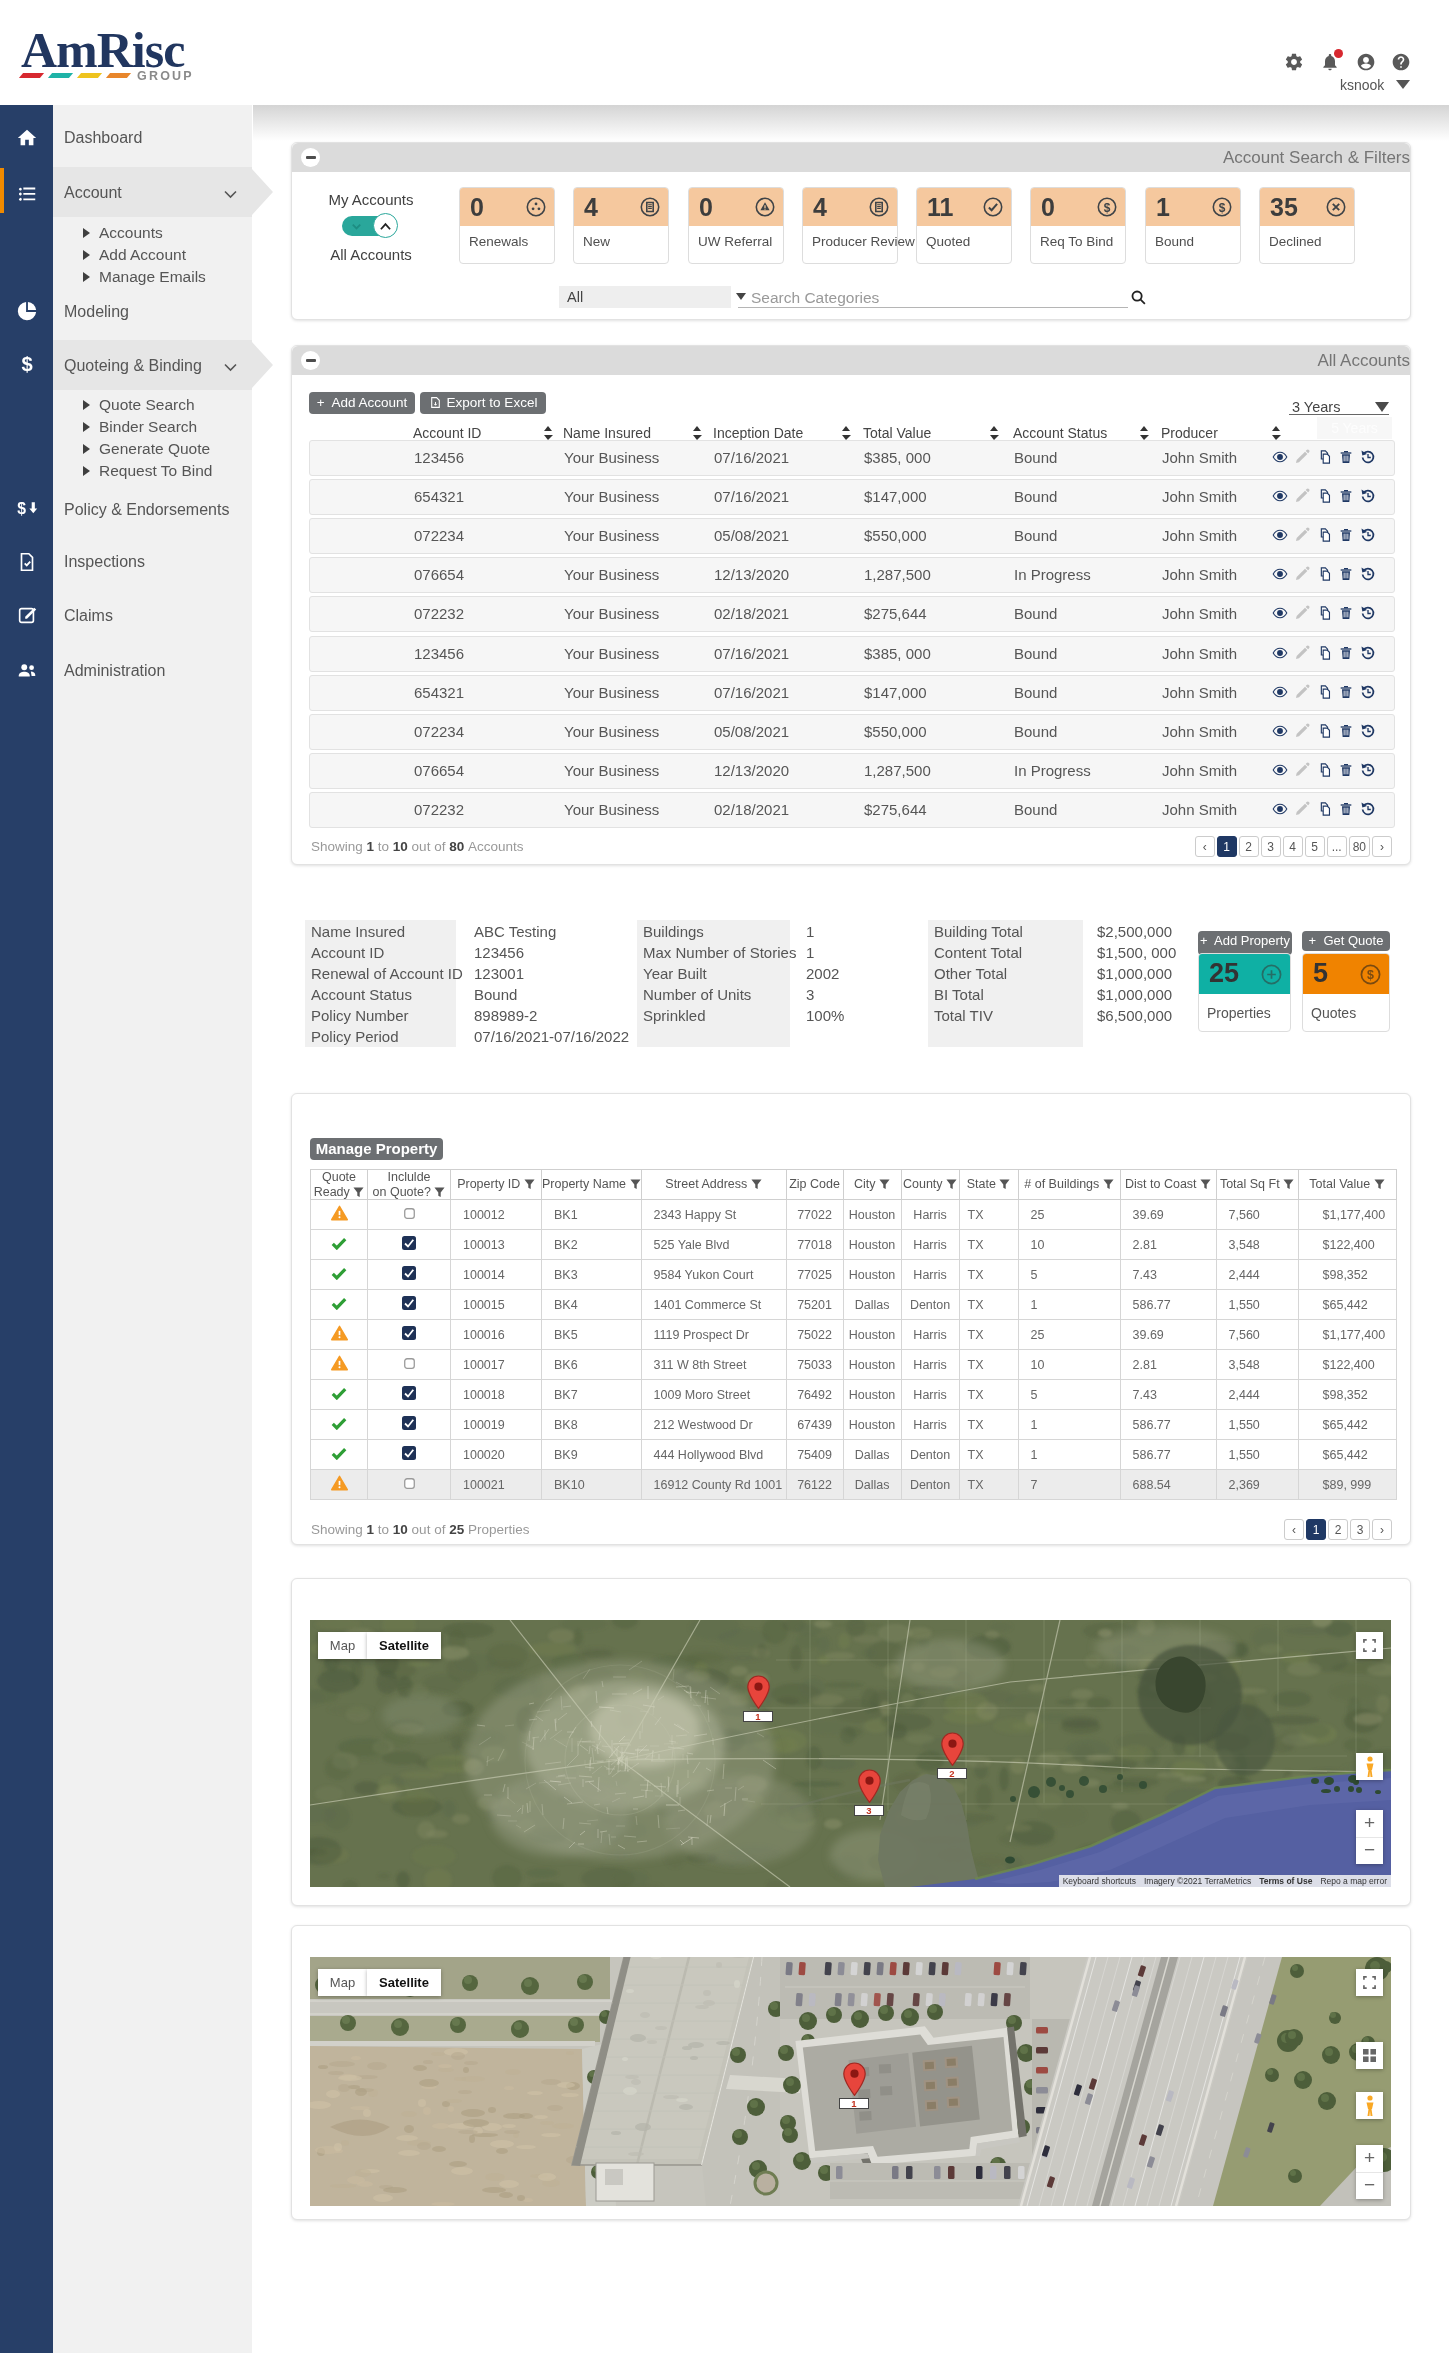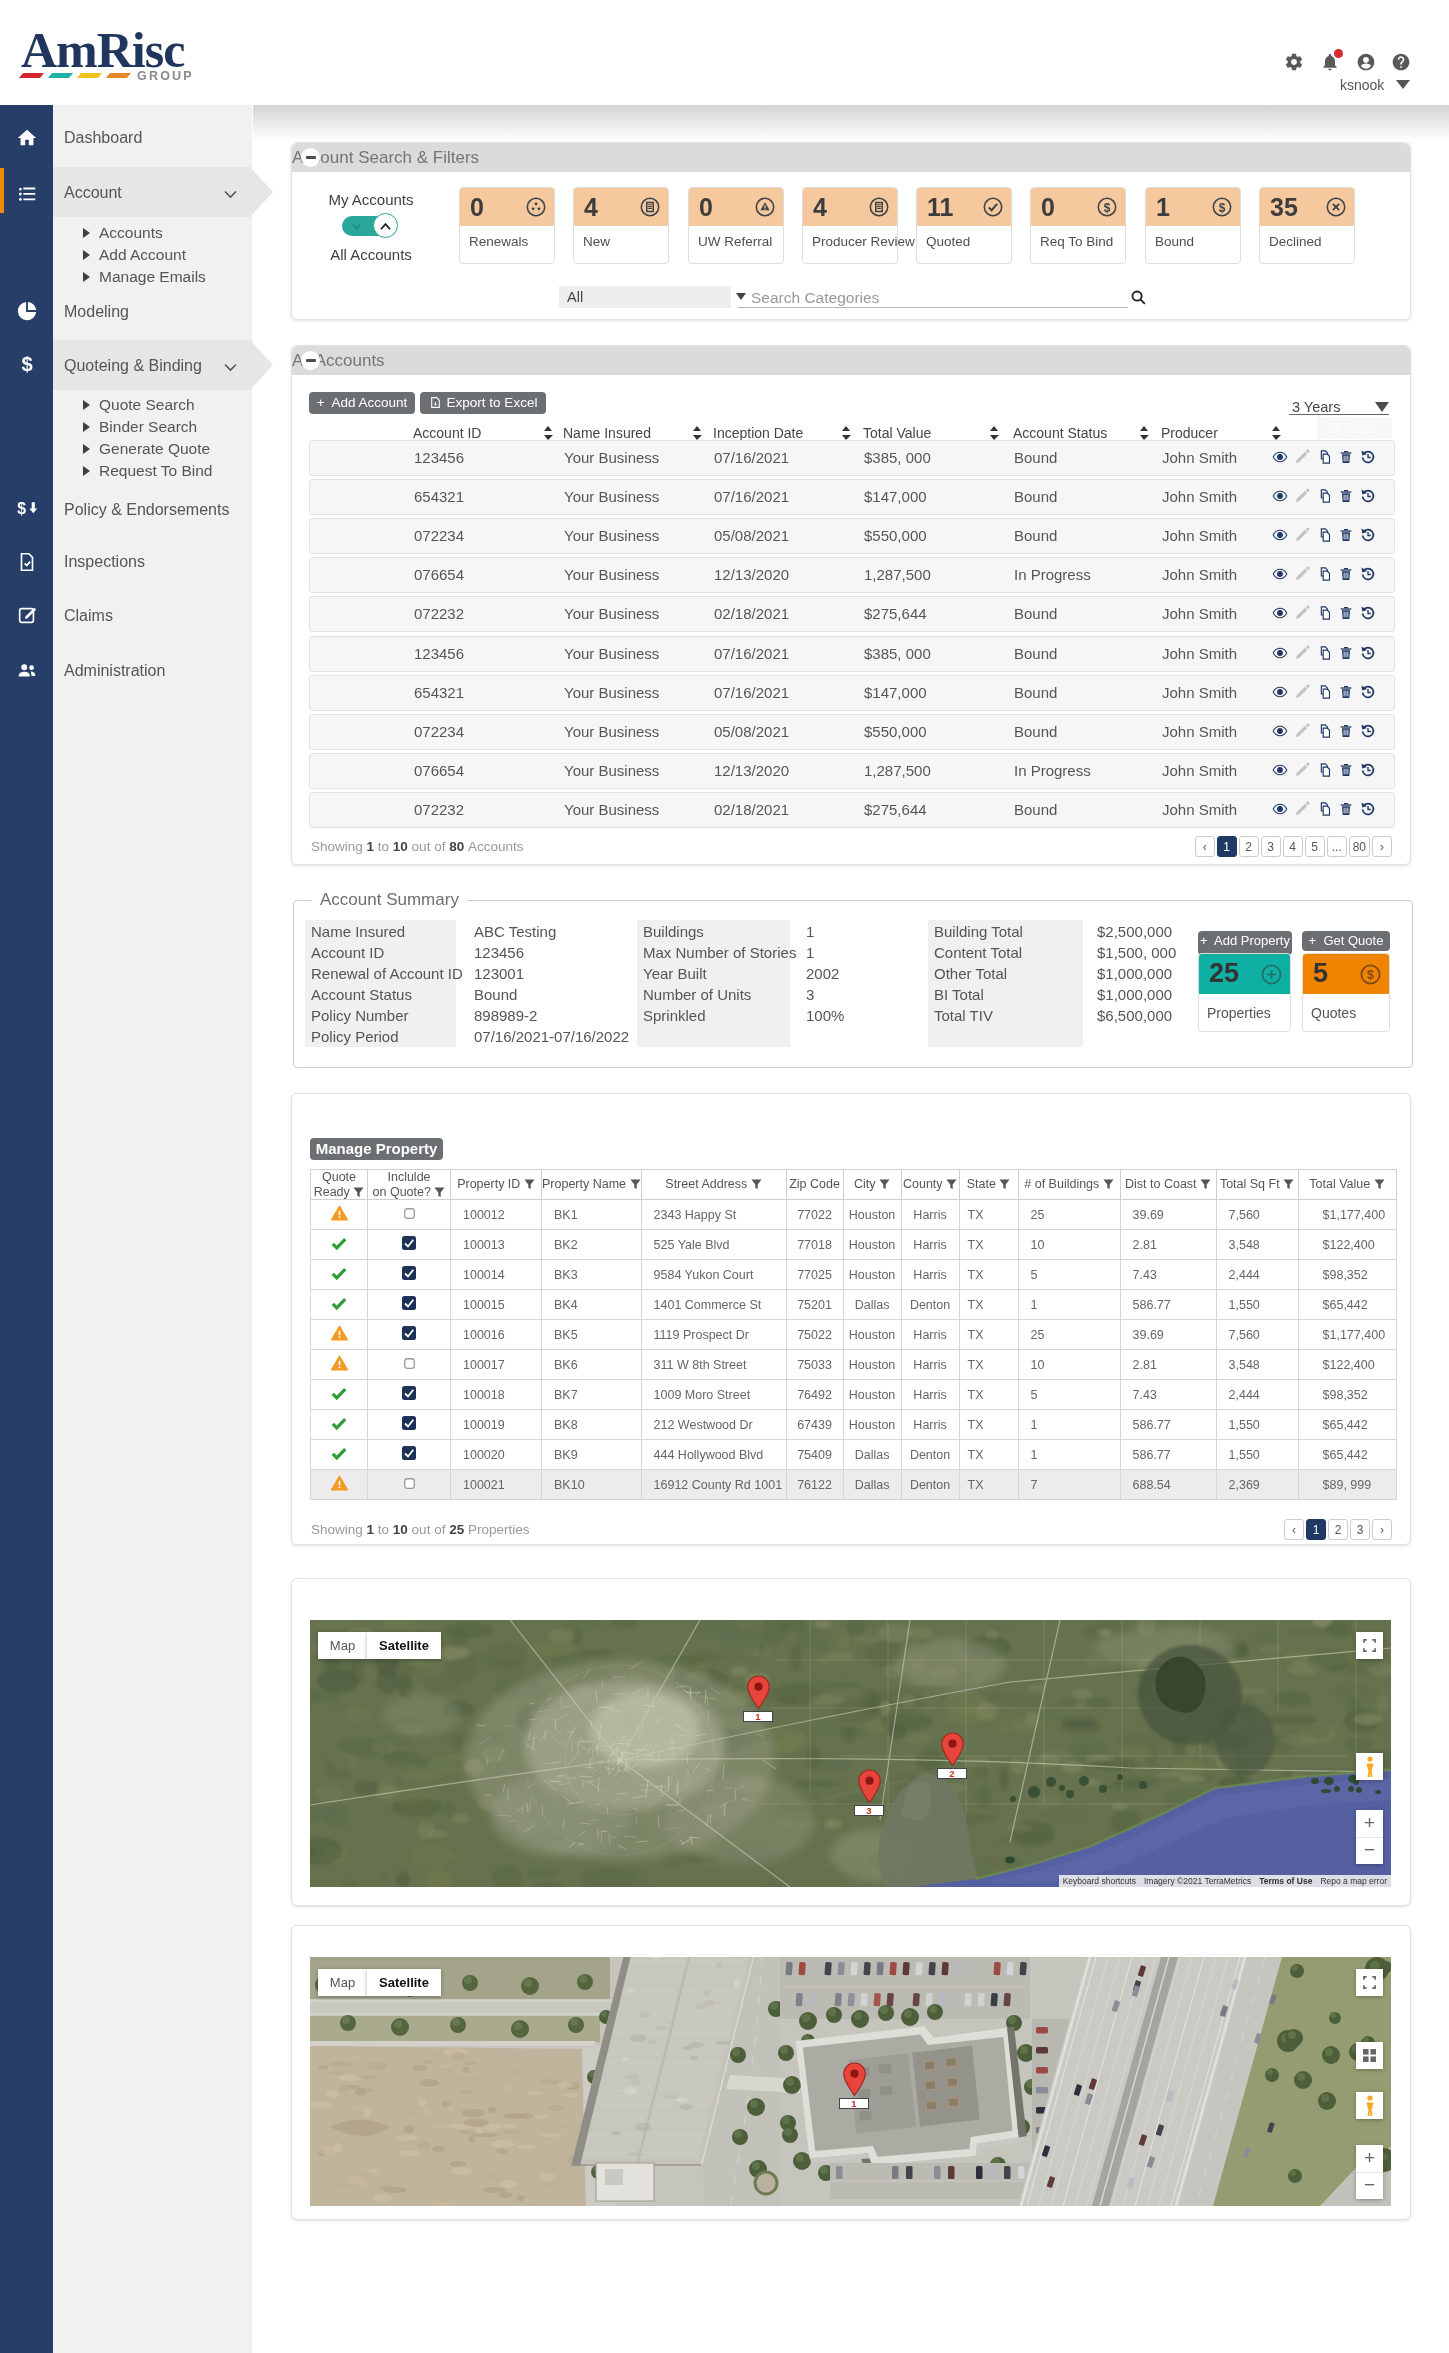--- a/index.html
+++ b/index.html
@@ -13,21 +13,21 @@
 #menu{left:53px;top:105px;width:199px;height:2248px;background:#f1f1f1;z-index:4}
 .sbicon{position:absolute;left:16px;width:22px;height:22px;color:#fff}
 .mi{position:absolute;left:11px;font-size:16px;color:#555}
 .mi2{position:absolute;left:30px;font-size:15.5px;color:#555}
 .tri{display:inline-block;width:0;height:0;border-left:7px solid #3f3f3f;border-top:5px solid transparent;border-bottom:5px solid transparent;margin-right:9px}
 .mhl{position:absolute;left:0;width:199px;height:50px;background:#e6e6e6}
 .mhl:after{content:"";position:absolute;right:-21px;top:2px;width:0;height:0;border-left:21px solid #e6e6e6;border-top:23px solid transparent;border-bottom:23px solid transparent}
 .chev{position:absolute;width:15px;height:15px}
 #main{left:253px;top:105px;width:1196px;height:2248px;z-index:2}
 .panel{position:absolute;left:38px;width:1120px;background:#fff;border:1px solid #e2e2e2;border-radius:6px;box-shadow:0 1px 3px rgba(0,0,0,.12)}
-.phead{position:absolute;left:0;top:0;width:100%;height:29px;background:#dbdbdb;border-radius:6px 6px 0 0;text-align:left;font-size:17px;color:#757575;line-height:29px}
+.phead{position:absolute;left:0;top:0;width:100%;height:29px;background:#dbdbdb;border-radius:6px 6px 0 0;text-align:right;font-size:17px;color:#757575;line-height:29px}
 .pminus{position:absolute;left:9px;top:5px;width:19px;height:19px;background:#fff;border-radius:50%}
 .pminus:after{content:"";position:absolute;left:4.5px;top:8px;width:10px;height:3px;background:#4d4d4d;border-radius:1px}
 .scard{position:absolute;width:96px;height:77px;border:1px solid #ddd;border-radius:4px;background:#fff}
 .scard .top{position:absolute;left:0;top:0;width:100%;height:38px;background:#f5c89e;border-radius:3px 3px 0 0}
 .scard .num{position:absolute;left:10px;top:5px;font-size:25px;font-weight:bold;color:#3d3d3d}
 .scard .lbl{position:absolute;left:9px;top:46px;font-size:13.5px;color:#4f4f4f;white-space:nowrap}
 .scard svg.ci{position:absolute;right:7px;top:8px;width:22px;height:22px;color:#3e4347}
 #tgl{position:absolute;left:50px;top:73px;width:54px;height:20px;background:#2aa79b;border-radius:10px}
 #tgl .knob{position:absolute;right:-2px;top:-3px;width:25px;height:25px;background:#fff;border:1px solid #2aa79b;border-radius:50%}
 .gbtn{position:absolute;height:22px;background:#6c6f72;border-radius:4px;color:#fff;font-size:13.5px;line-height:22px;text-align:center}
@@ -565,23 +565,20 @@
 <div class="pg on">1</div>
 <div class="pg">2</div>
 <div class="pg">3</div>
 <div class="pg">4</div>
 <div class="pg">5</div>
 <div class="pg">...</div>
 <div class="pg">80</div>
 <div class="pg">›</div>
 </div>
 </div>
-<fieldset id="fs">
-      <legend>Account Summary</legend>
-    </fieldset>
 <div class="abs fl" style="left:52px;top:815px;width:151px;height:127px"></div>
 <div class="abs fl" style="left:384px;top:815px;width:153px;height:127px"></div>
 <div class="abs fl" style="left:675px;top:815px;width:155px;height:127px"></div>
 <div class="frow abs" style="left:58px;top:816px">Name Insured</div>
     <div class="frow abs" style="left:221px;top:816px">ABC Testing</div>
 <div class="frow abs" style="left:58px;top:837px">Account ID</div>
     <div class="frow abs" style="left:221px;top:837px">123456</div>
 <div class="frow abs" style="left:58px;top:858px">Renewal of Account ID</div>
     <div class="frow abs" style="left:221px;top:858px">123001</div>
 <div class="frow abs" style="left:58px;top:879px">Account Status</div>

